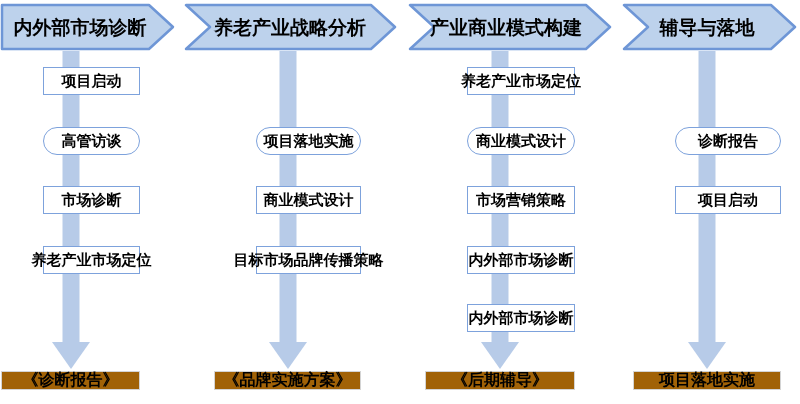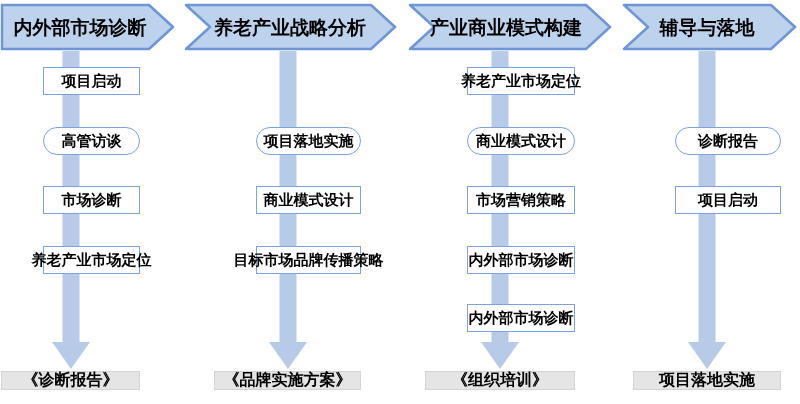--- a/index.html
+++ b/index.html
@@ -46,21 +46,21 @@
     box-sizing:border-box;
     display:flex;align-items:center;justify-content:center;
     font-size:15px;font-weight:700;white-space:nowrap;
     z-index:2;
     margin-left:42px;
   }
   .r1{top:67px;}.r2{top:127px;border-radius:15px;}.r3{top:186px;}.r4{top:246px;}.r5{top:304px;}
   
   .output{
     position:absolute;left:0;right:0;top:371px;height:19px;
-    background:#e5e5e5;
+    background:#a16207;
     border:1.5px solid #d4d4d4;
     box-sizing:border-box;
     display:flex;align-items:center;justify-content:center;
     font-size:16px;font-weight:700;white-space:nowrap;
     z-index:2;
   }
 </style>
 </head>
 <body>
 
@@ -97,21 +97,21 @@
   </div>
 
   <div class="col col3">
     <div class="shaft"></div>
     <div class="head"></div>
     <div class="step r1">养老产业市场定位</div>
     <div class="step r2">商业模式设计</div>
     <div class="step r3">市场营销策略</div>
     <div class="step r4">内外部市场诊断</div>
     <div class="step r5">内外部市场诊断</div>
-    <div class="output">《组织培训》</div>
+    <div class="output">《后期辅导》</div>
   </div>
 
   <div class="col col4">
     <div class="shaft"></div>
     <div class="head"></div>
     <div class="step r2">诊断报告</div>
     <div class="step r3">项目启动</div>
     <div class="output">项目落地实施</div>
   </div>
 

